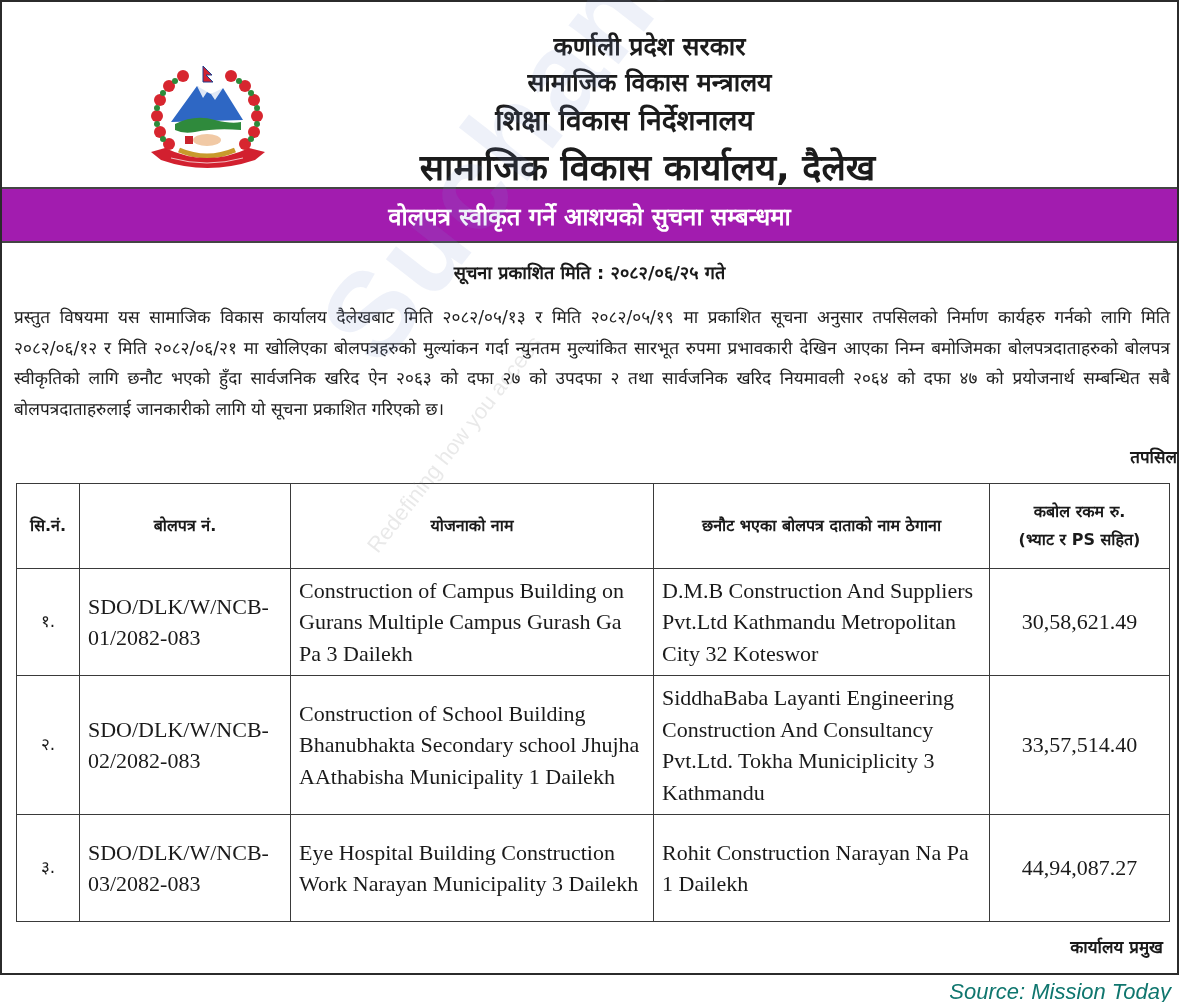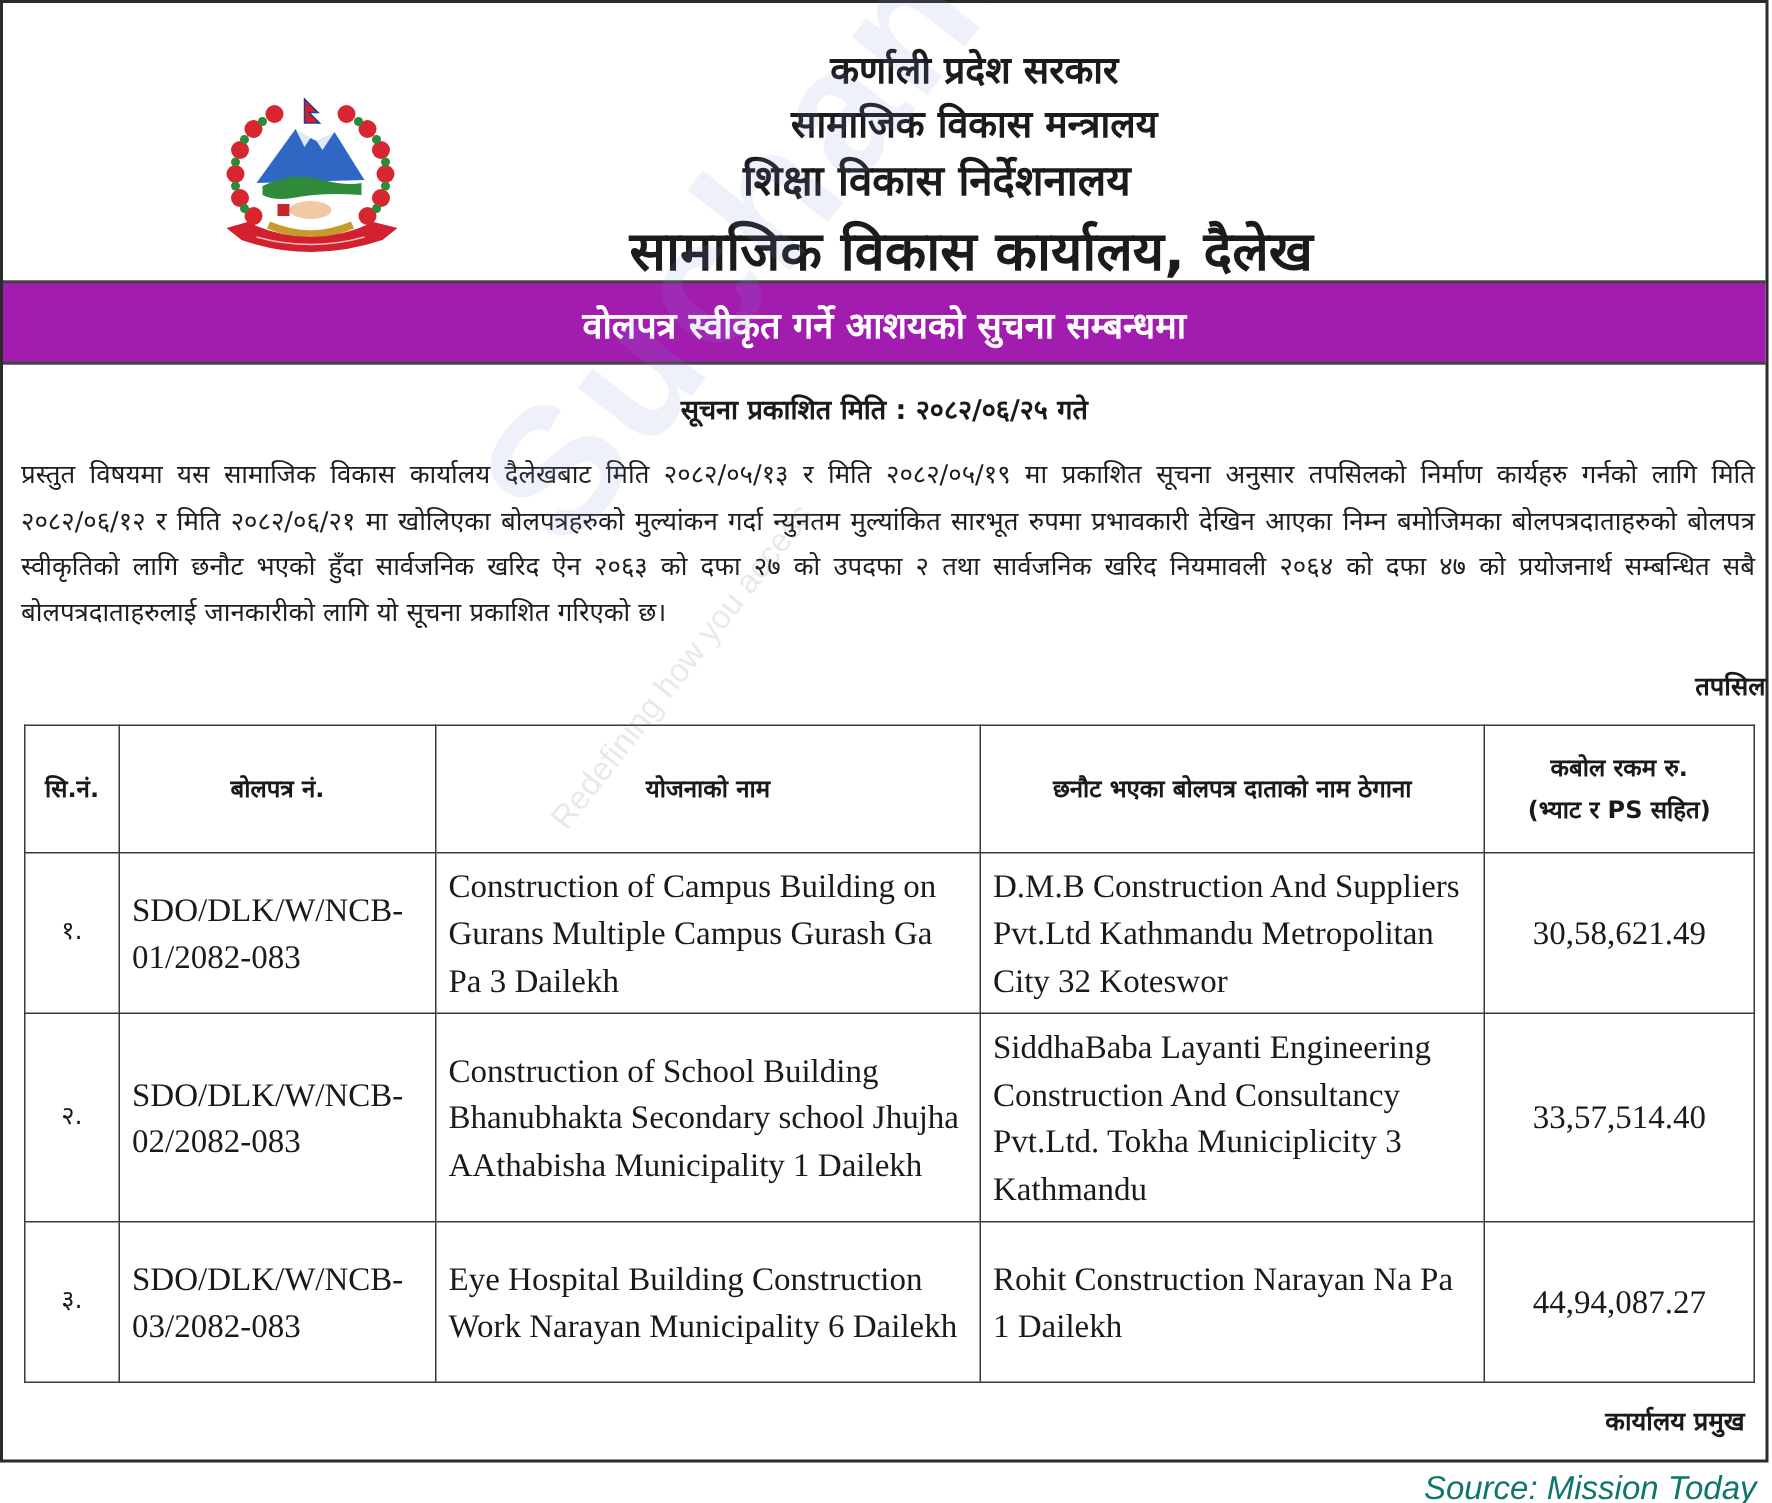--- a/index.html
+++ b/index.html
@@ -177,21 +177,21 @@
       <tr class="r2">
         <td class="c-sn">२.</td>
         <td>SDO/DLK/W/NCB-02/2082-083</td>
         <td>Construction of School Building Bhanubhakta Secondary school Jhujha AAthabisha Municipality 1 Dailekh</td>
         <td>SiddhaBaba  Layanti Engineering Construction And Consultancy Pvt.Ltd. Tokha Municiplicity 3 Kathmandu</td>
         <td class="c-amt">33,57,514.40</td>
       </tr>
       <tr class="r3">
         <td class="c-sn">३.</td>
         <td>SDO/DLK/W/NCB-03/2082-083</td>
-        <td>Eye Hospital Building Construction Work Narayan Municipality 6 Dailekh</td>
+        <td>Eye Hospital Building Construction Work Narayan Municipality 3 Dailekh</td>
         <td>Rohit Construction Narayan Na Pa 1 Dailekh</td>
         <td class="c-amt">44,94,087.27</td>
       </tr>
     </tbody>
   </table>
 
   <div class="signature">कार्यालय प्रमुख</div>
 
   <div class="wm wm-text">Suchana</div>
   <div class="wm wm-tag">Redefining how you access</div>

